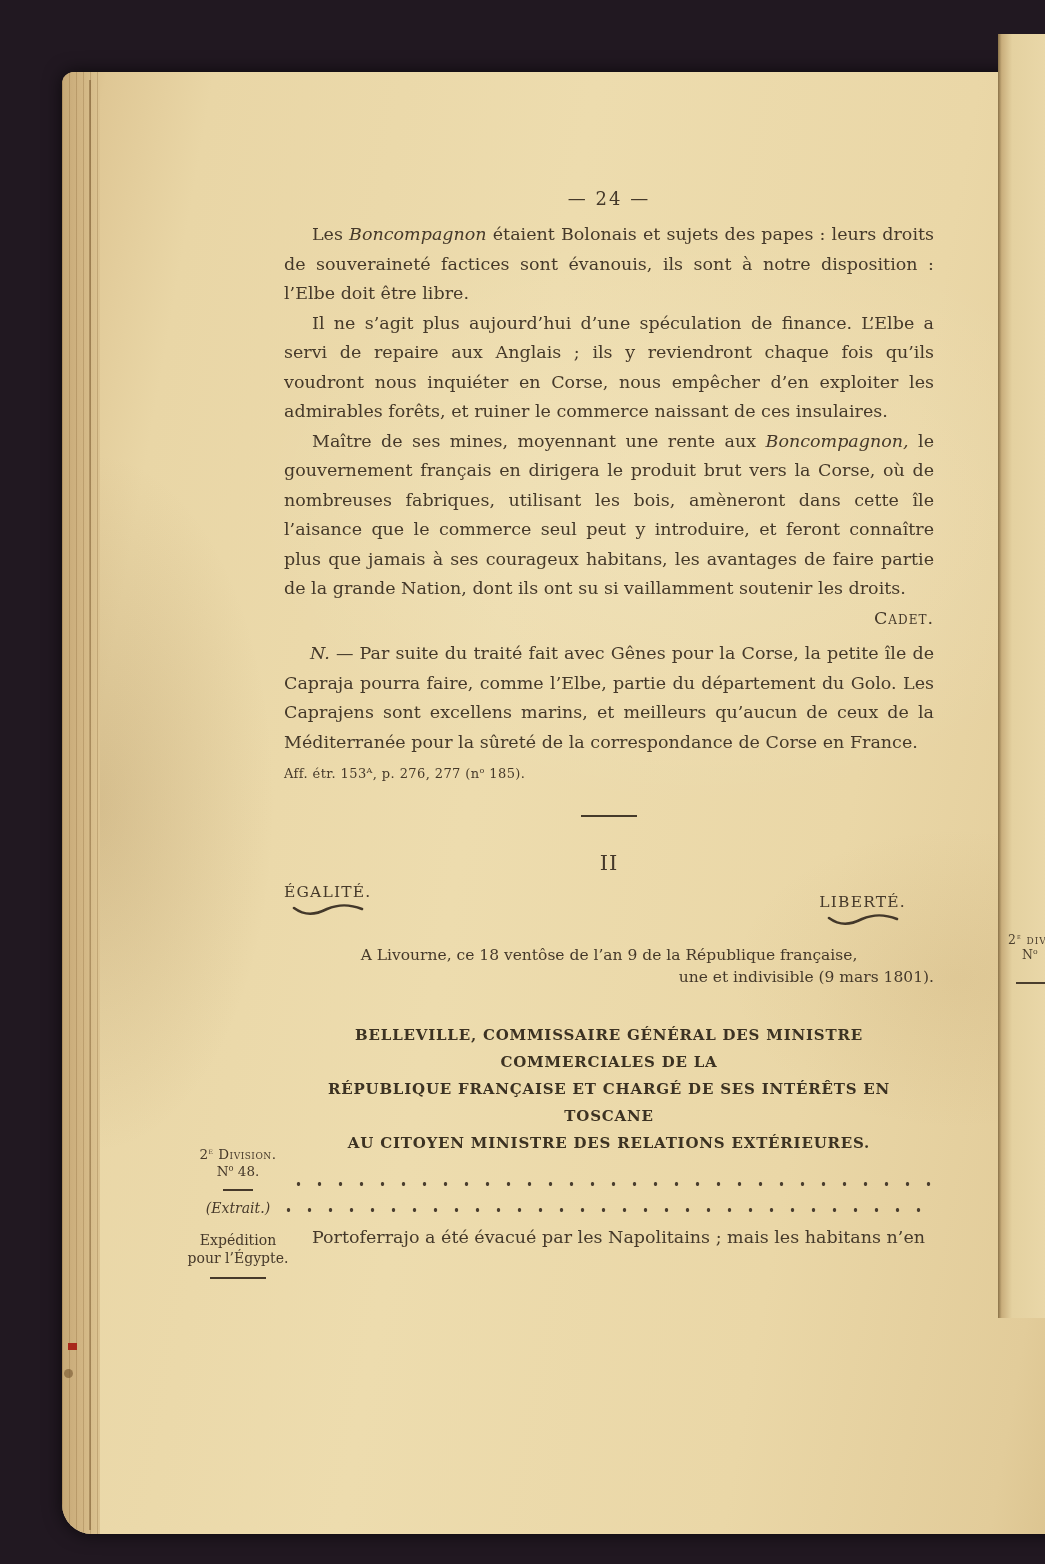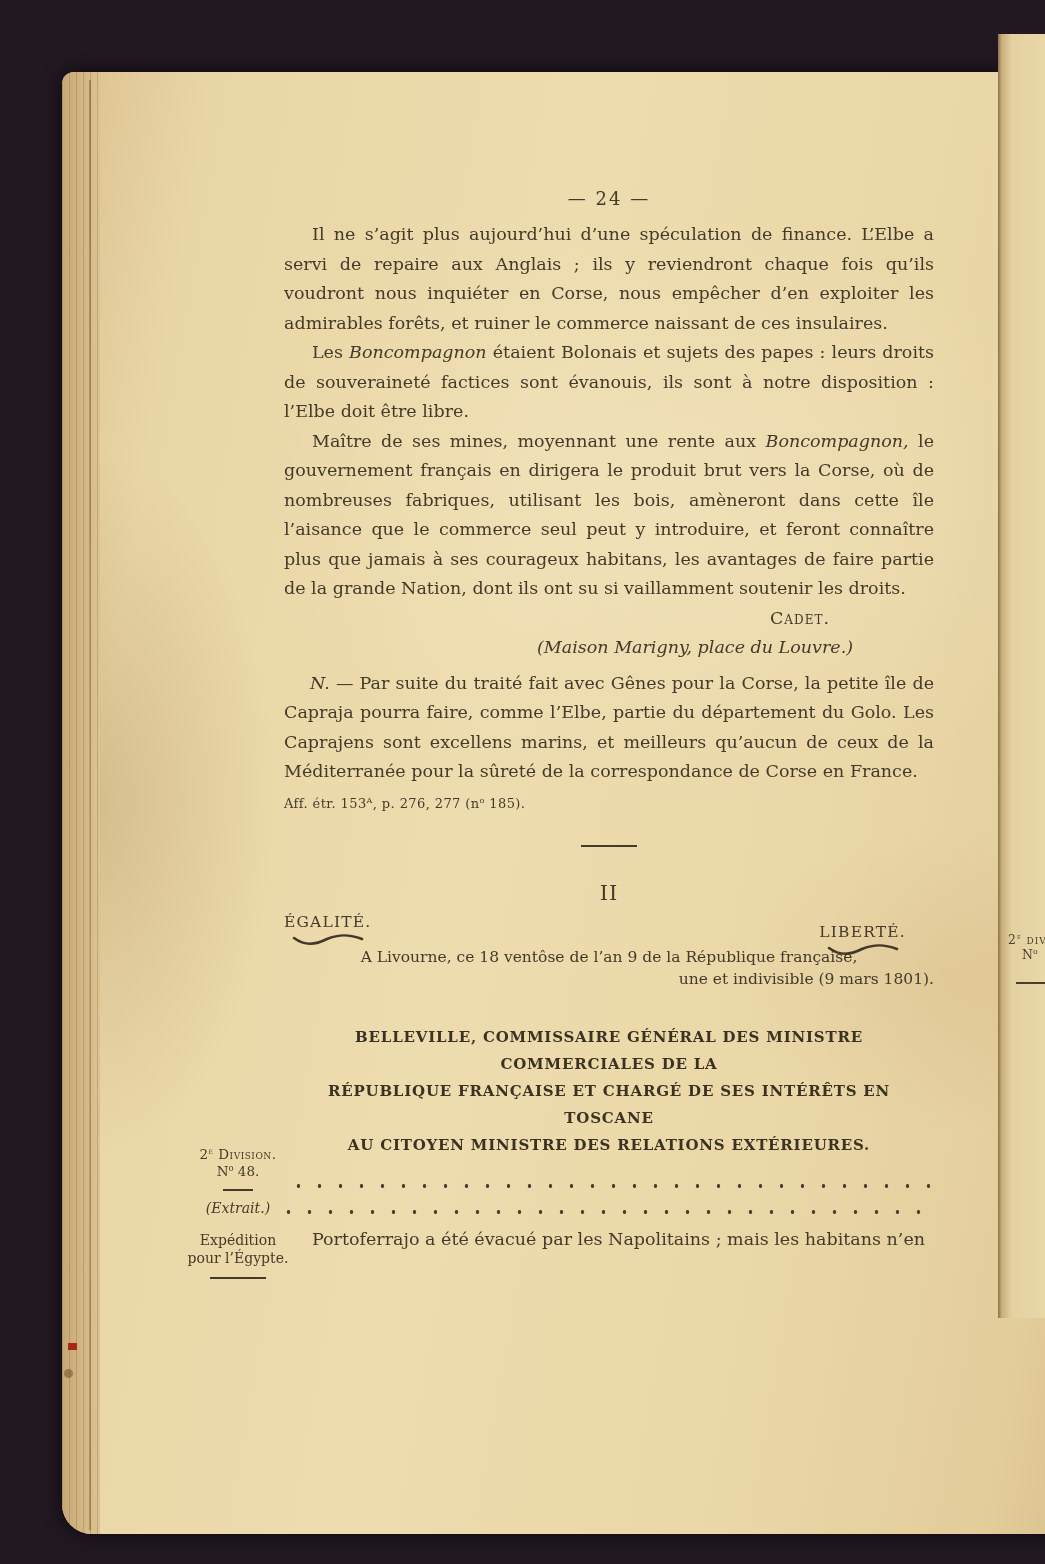--- a/index.html
+++ b/index.html
@@ -51,31 +51,31 @@
   
   .content{
     position:absolute;left:222px;top:112px;width:650px;
     font-size:17.5px;line-height:29.5px;text-align:justify;
     color:#45392a;
   }
   .pagenum{height:26px;margin-bottom:10px;text-align:center;letter-spacing:2px;font-size:18px;}
   p.para{margin:0;text-indent:28px;}
   .it{font-style:italic;}
   .sc{font-variant:small-caps;letter-spacing:1px;}
-  .sig-line{padding-left:382px;text-align:center;}
+  .sig-line{padding-left:382px;text-align:right;}
   .addr-line{padding-left:253px;text-align:left;font-style:italic;}
   .footnote{margin-top:6px;font-size:13px;line-height:22px;text-align:left;letter-spacing:.4px;}
   sup{font-size:.62em;vertical-align:super;line-height:0;}
   .sep-rule{width:56px;border-top:2.5px solid #453a2a;margin:30px auto 0 auto;}
   .numeral{margin-top:32px;text-align:center;font-size:21px;line-height:28px;letter-spacing:1px;}
   .mottos{margin-top:6px;display:flex;justify-content:space-between;align-items:flex-start;font-size:15.5px;line-height:18px;letter-spacing:1.2px;}
   .motto{text-align:center;}
   .motto.right{transform:translateY(10px);padding-right:28px;}
   .motto svg{display:block;margin:2px auto 0 auto;}
-  .dateline{font-size:15.5px;line-height:22px;text-align:center;}
+  .dateline{margin-top:28px;font-size:15.5px;line-height:22px;text-align:center;}
   .dateline .l2{text-align:right;padding-left:162px;}
   .heading{margin-top:34px;font-size:15px;line-height:27px;text-align:center;font-weight:600;letter-spacing:.8px;color:#3c3222;}
   .dots{height:26px;margin-top:0;
     background-image:radial-gradient(circle, #4a3e2f 1.6px, rgba(74,62,47,0) 2.1px);
     background-size:21px 26px;background-repeat:repeat-x;background-position:4px 60%;}
   .dots.first{margin-top:14px;}
   .dots.second{margin-left:-10px;}
   .opening{margin-top:2px;text-indent:12px;margin-bottom:0;}
   
   .margin-notes{
@@ -95,29 +95,28 @@
   <div class="edge-stack"></div>
   <div class="crease"></div>
   <div class="red-mark"></div>
   <div class="brown-spot"></div>
   <div class="gutter-shade"></div>
 
   <div class="content">
 
     <div class="pagenum">— 24 —</div>
 
+    <p class="para"><span>Les </span><span class="it">Boncompagnon</span><span> étaient Bolonais et sujets des papes : leurs droits de souveraineté factices sont évanouis, ils sont à notre disposition : l’Elbe doit être libre.</span></p>
+
     <p class="para"><span>Il ne s’agit plus aujourd’hui d’une spéculation de finance. L’Elbe a servi de repaire aux Anglais ; ils y reviendront chaque fois qu’ils voudront nous inquiéter en Corse, nous empêcher d’en exploiter les admirables forêts, et ruiner le commerce naissant de ces insulaires.</span></p>
-
-    <p class="para"><span>Les </span><span class="it">Boncompagnon</span><span> étaient Bolonais et sujets des papes : leurs droits de souveraineté factices sont évanouis, ils sont à notre disposition : l’Elbe doit être libre.</span></p>
 
     <p class="para"><span>Maître de ses mines, moyennant une rente aux </span><span class="it">Boncompagnon,</span><span> le gouvernement français en dirigera le produit brut vers la Corse, où de nombreuses fabriques, utilisant les bois, amèneront dans cette île l’aisance que le commerce seul peut y introduire, et feront connaître plus que jamais à ses courageux habitans, les avantages de faire partie de la grande Nation, dont ils ont su si vaillamment soutenir les droits.</span></p>
 
     <div class="sig-line"><span class="sc">Cadet.</span></div>
 
-    <div class="addr-line">(Maison Marigny, place du Louvre.)</div>
 
     <p class="para" style="margin-top:6px;text-indent:26px;"><span class="it">N.</span><span> — Par suite du traité fait avec Gênes pour la Corse, la petite île de Capraja pourra faire, comme l’Elbe, partie du département du Golo. Les Caprajens sont excellens marins, et meilleurs qu’aucun de ceux de la Méditerranée pour la sûreté de la correspondance de Corse en France.</span></p>
 
     <div class="footnote"><span>Aff. étr. 153</span><sup>A</sup><span>, p. 276, 277 (n</span><sup>o</sup><span> 185).</span></div>
 
     <div class="sep-rule"></div>
 
     <div class="numeral">II</div>
 
     <div class="mottos">

